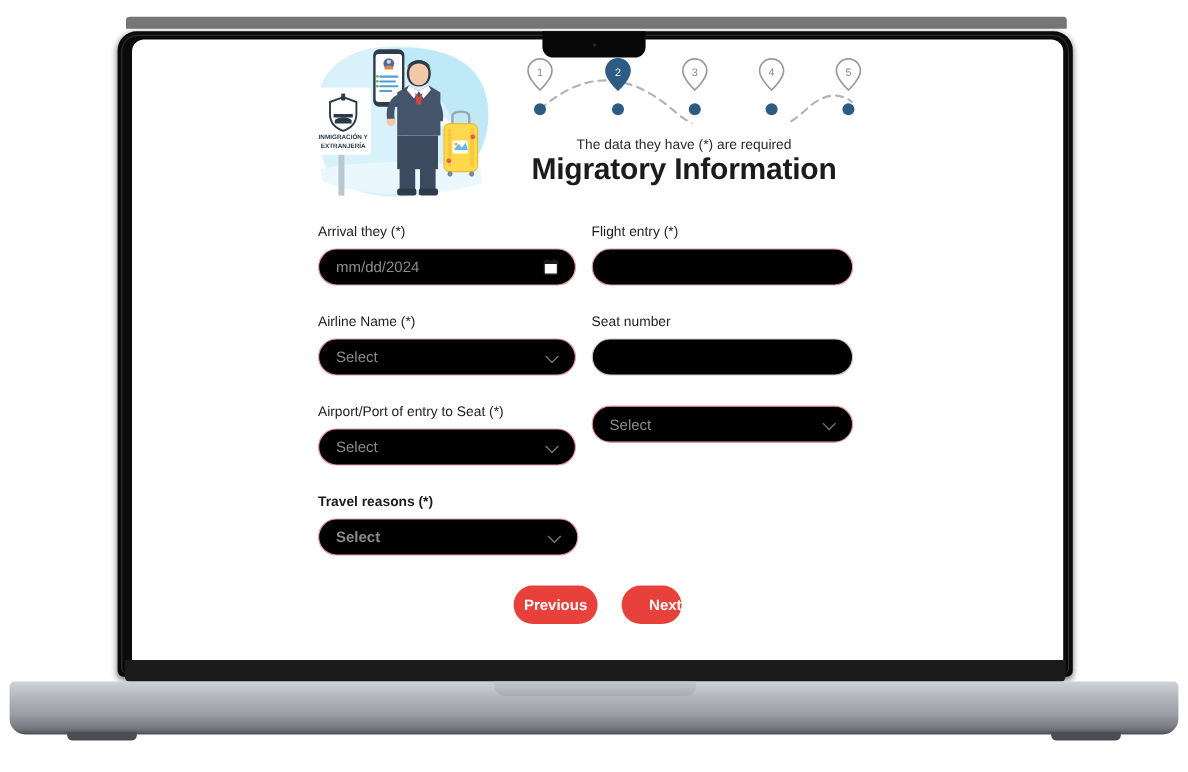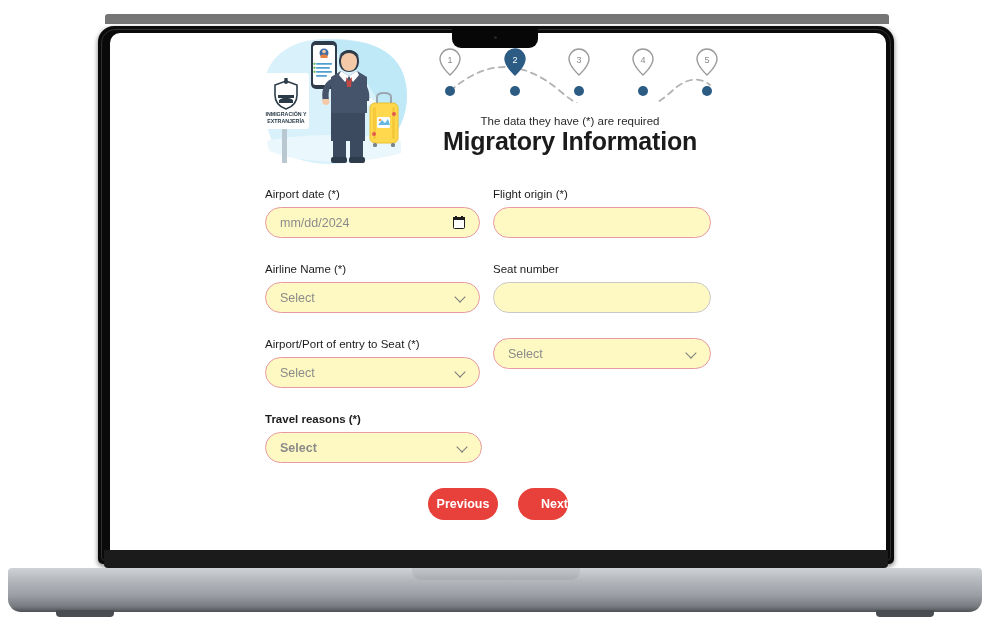--- a/index.html
+++ b/index.html
@@ -142,21 +142,21 @@
 
   .field { position: absolute; }
   .field-label {
     font-size: 11.5px; color: #1c1c1c;
     margin-bottom: 7px; display: block; white-space: nowrap;
   }
 
   .field-control {
     height: 31px;
     border-radius: 18px;
-    background: #fef9c3;
+    background: #000000;
     display: flex;
     align-items: center;
     padding: 0 14px;
     font-size: 12.5px;
     color: #8b8b8b;
     position: relative;
   }
   .field-control.required { border: 1.4px solid #e79aa3; }
   .field-control.optional { border: 1.4px solid #c9c9c9; }
 
@@ -350,33 +350,33 @@
 
       <div id="heading-block">
         <div id="form-subtitle">The data they have (*) are required</div>
         <div id="form-title">Migratory Information</div>
       </div>
 
       <div id="form-area">
 
         <div class="field-row">
           <div class="field" style="left:155px; width:215px;">
-            <label class="field-label">Airport date (*)</label>
+            <label class="field-label">Arrival they (*)</label>
             <div class="field-control required">
               <span class="field-placeholder">mm/dd/2024</span>
               <span class="calendar-icon">
                 <span class="cal-body"></span>
                 <span class="cal-top"></span>
                 <span class="cal-tab l"></span>
                 <span class="cal-tab r"></span>
               </span>
             </div>
           </div>
           <div class="field" style="left:383px; width:218px;">
-            <label class="field-label">Flight origin (*)</label>
+            <label class="field-label">Flight entry (*)</label>
             <div class="field-control required">
               <span class="field-placeholder"></span>
             </div>
           </div>
         </div>
 
         <div class="field-row">
           <div class="field" style="left:155px; width:215px;">
             <label class="field-label">Airline Name (*)</label>
             <div class="field-control required">

